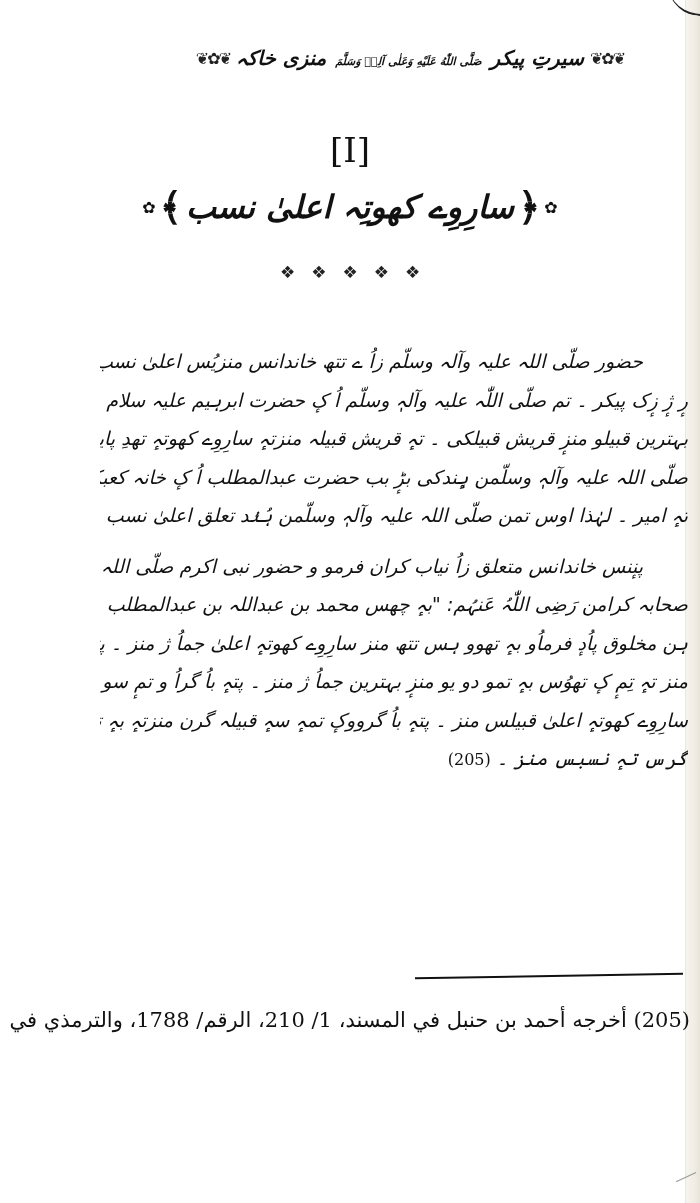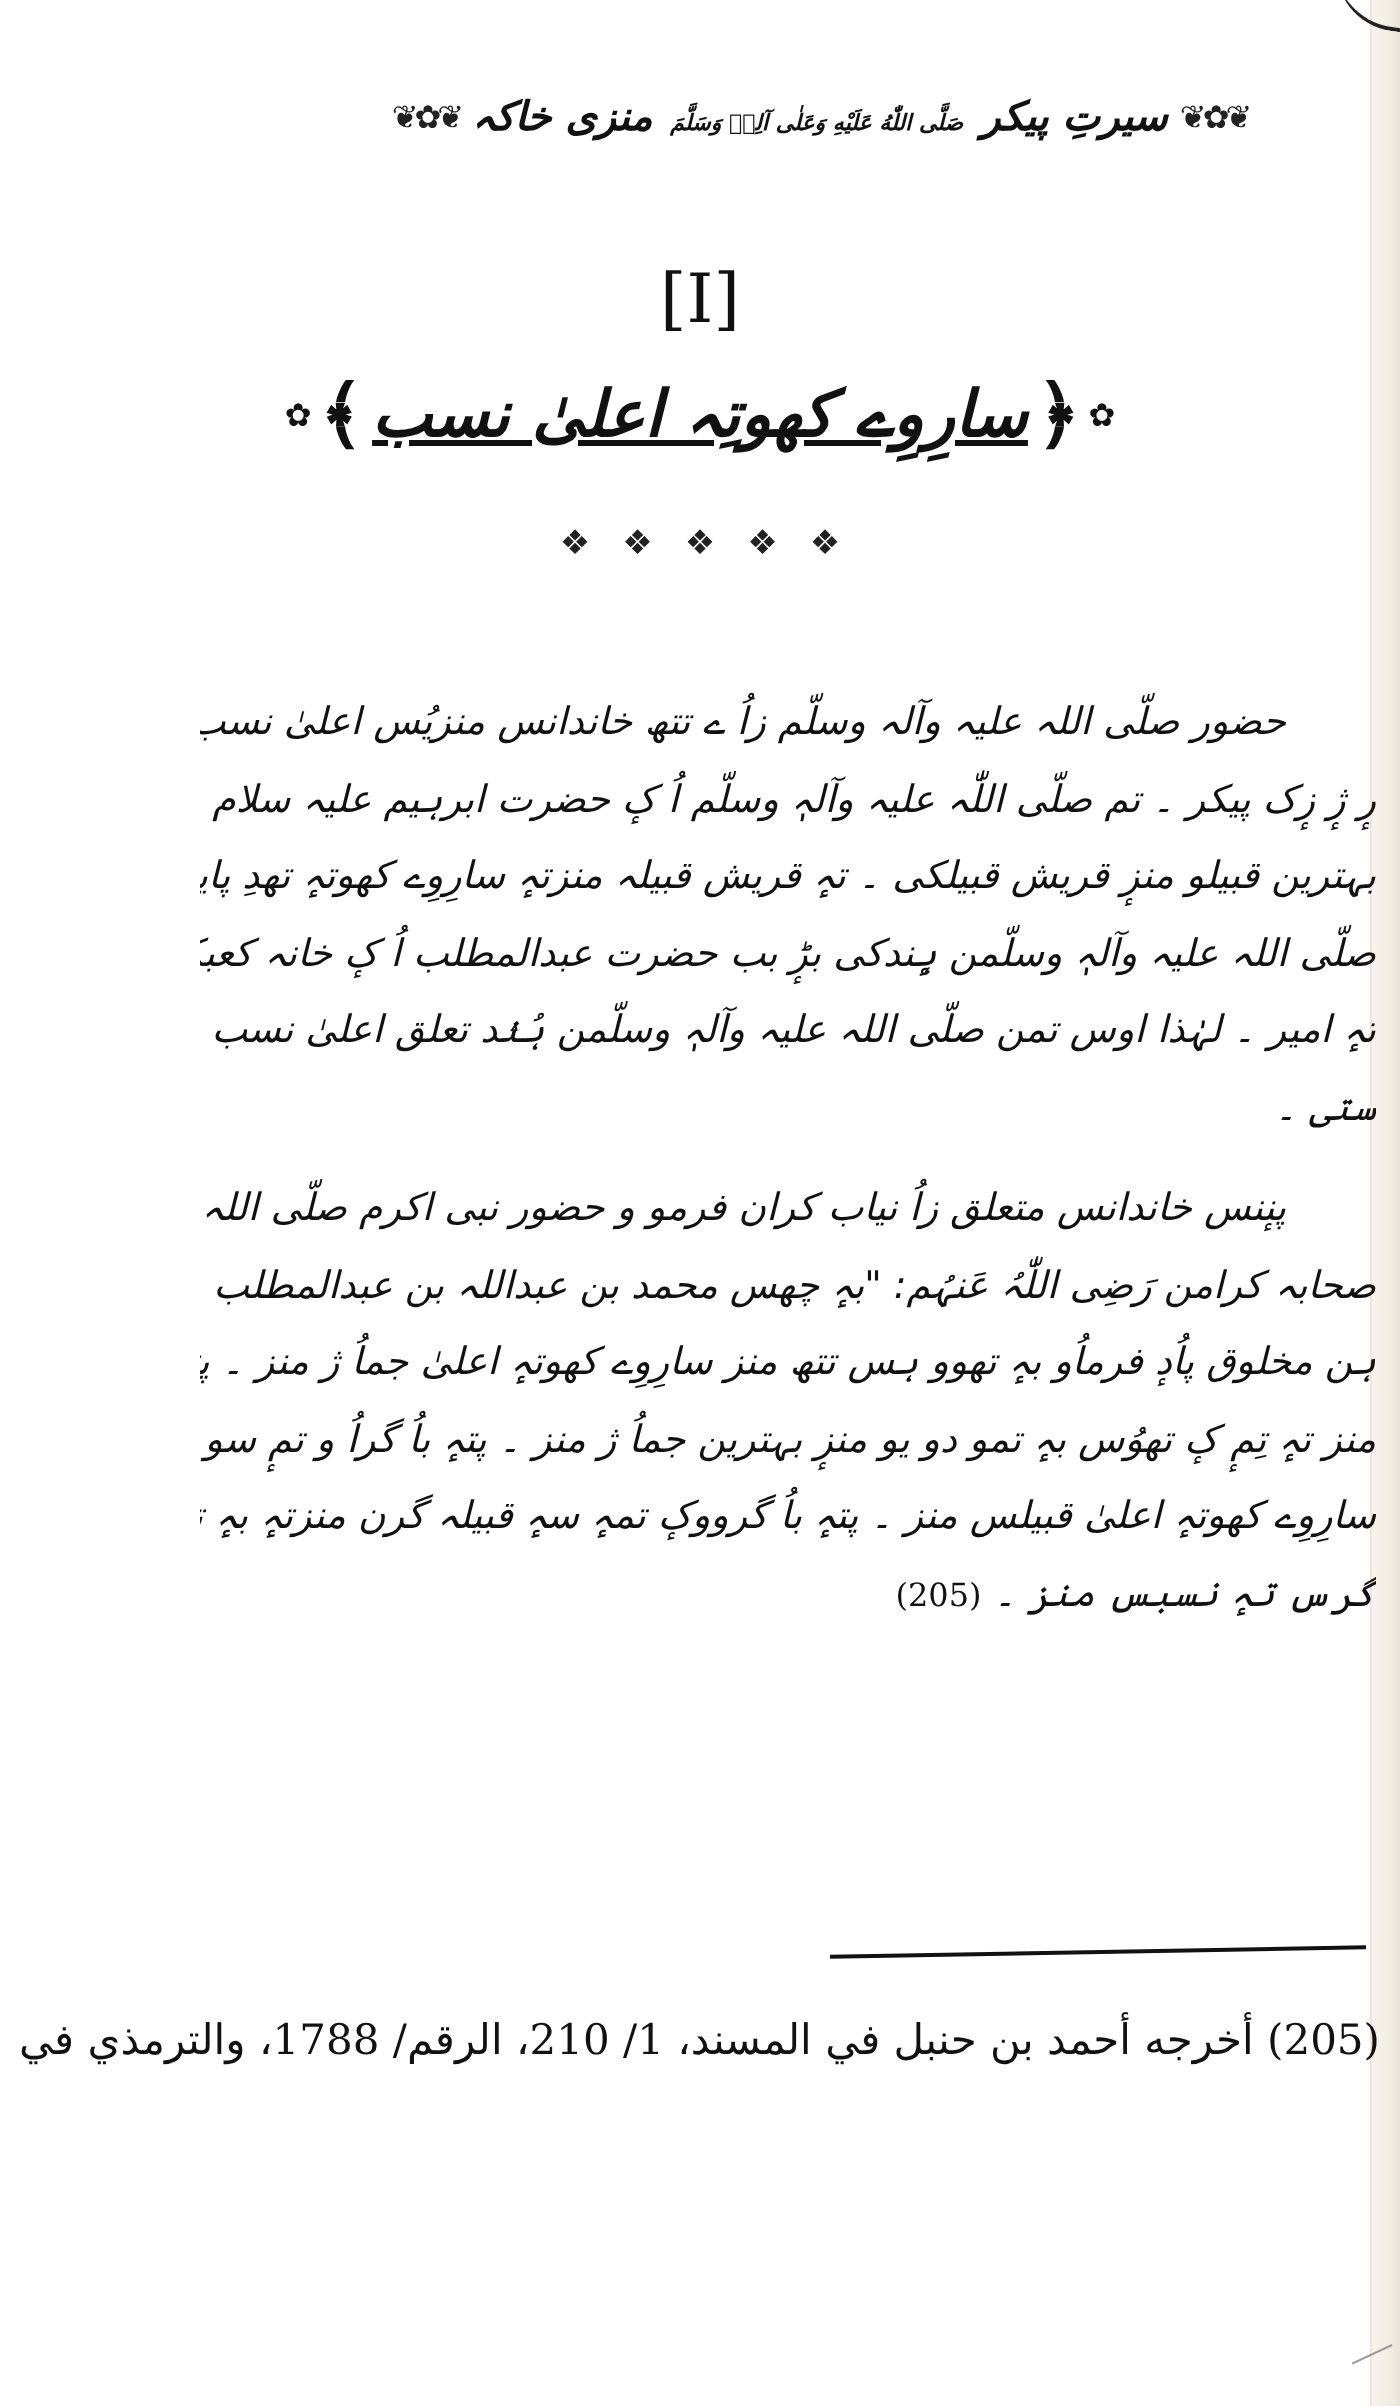--- a/index.html
+++ b/index.html
@@ -41,21 +41,21 @@
   }
 
   
   .chapter-title {
     position: absolute; top: 188px; left: 0; width: 700px;
     display: flex; justify-content: center; align-items: center; gap: 4px;
     direction: rtl;
   }
   .chapter-title .bracket { font-size: 38px; font-weight: bold; line-height: 1; }
   .chapter-title .flower { font-size: 16px; }
-  .chapter-title .text { font-size: 32px; font-weight: bold; font-style: italic; text-decoration: underline; }
+  .chapter-title .text { font-size: 32px; font-weight: bold; font-style: italic; }
 
   .divider-ornaments {
     position: absolute; top: 262px; left: 0; width: 700px;
     display: flex; justify-content: center; gap: 16px;
     font-size: 17px; color: #222;
   }
 
   
   .body-text {
     position: absolute; top: 342px; left: 100px; width: 588px;
@@ -114,21 +114,20 @@
   <span>❖</span>
 </div>
 
 <main class="body-text">
   <div style="margin-bottom:12px;">
     <span class="line first">حضور صلّی اللہ علیہ وآلہ وسلّم زاُ ے تتھ خاندانس منزیُس اعلیٰ نسب اوس بیٛیہ اوس شرافتُک تہٕ</span>
     <span class="line">رٕ ژٕ زٕک پیکر ۔ تم صلّی اللّٰہ علیہ وآلہٖ وسلّم اُ کٕ حضرت ابرہیم علیہ سلام ہٕندِ نٔسلہٕ منزٕ تہٕ عربہٕ کیٚو</span>
     <span class="line">بہترین قبیلو منزٕ قریش قبیلکی ۔ تہٕ قریش قبیلہ منزتہٕ سارِوِے کھوتہٕ تھدِ پایہٕ کہٕ خاندان بنو ہاشم منزٕ ۔ تمن</span>
     <span class="line">صلّی اللہ علیہ وآلہٖ وسلّمن ہٕندکی بڑٕ بب حضرت عبدالمطلب اُ کٕ خانہ کعبکی رٕ اُ چھدرتہٕ متولی بیٛیہٕ اُ کٕ سردار</span>
     <span class="line">تہٕ امیر ۔ لہٰذا اوس تمن صلّی اللہ علیہ وآلہٖ وسلّمن ہُنٛد تعلق اعلیٰ نسب وٲلِس تہٕ حدٕ رُس معززتہٕ مکرم خاندانس</span>
-    <span class="line last">ستی ۔</span>
   </div>
   <div>
     <span class="line first">پنٕنس خاندانس متعلق زاُ نیاب کران فرمو و حضور نبی اکرم صلّی اللہ علیہ وآلہٖ وسلّمو پننیٚن</span>
     <span class="line">صحابہ کرامن رَضِی اللّٰہُ عَنہُم: "بہٕ چھس محمد بن عبداللہ بن عبدالمطلب ۔ درحقیقت یِلہٕ اللہ تعالیٰ</span>
     <span class="line">ہن مخلوق پاُدٕ فرماُو بہٕ تھوو ہس تتھ منز سارِوِے کھوتہٕ اعلیٰ جماُ ژ منز ۔ پتہٕ باُ گرِکٕ سو بیٛیہ دون جماُ ژن</span>
     <span class="line">منز تہٕ تِمٕ کٕ تھوُس بہٕ تمو دو یو منزٕ بہترین جماُ ژ منز ۔ پتہٕ باُ گراُ و تمٕ سو جماعت قبیلن منزتہٕ بہٕ تھوونس</span>
     <span class="line">سارِوِے کھوتہٕ اعلیٰ قبیلس منز ۔ پتہٕ باُ گرووکٕ تمہٕ سہٕ قبیلہ گرن منزتہٕ بہٕ تھوونس سارِوِے کھوتہٕ اعلیٰ</span>
     <span class="line last">
       <span>گرس تہٕ نسبس منز ۔</span>
       <span class="fn-ref">(205)</span>

